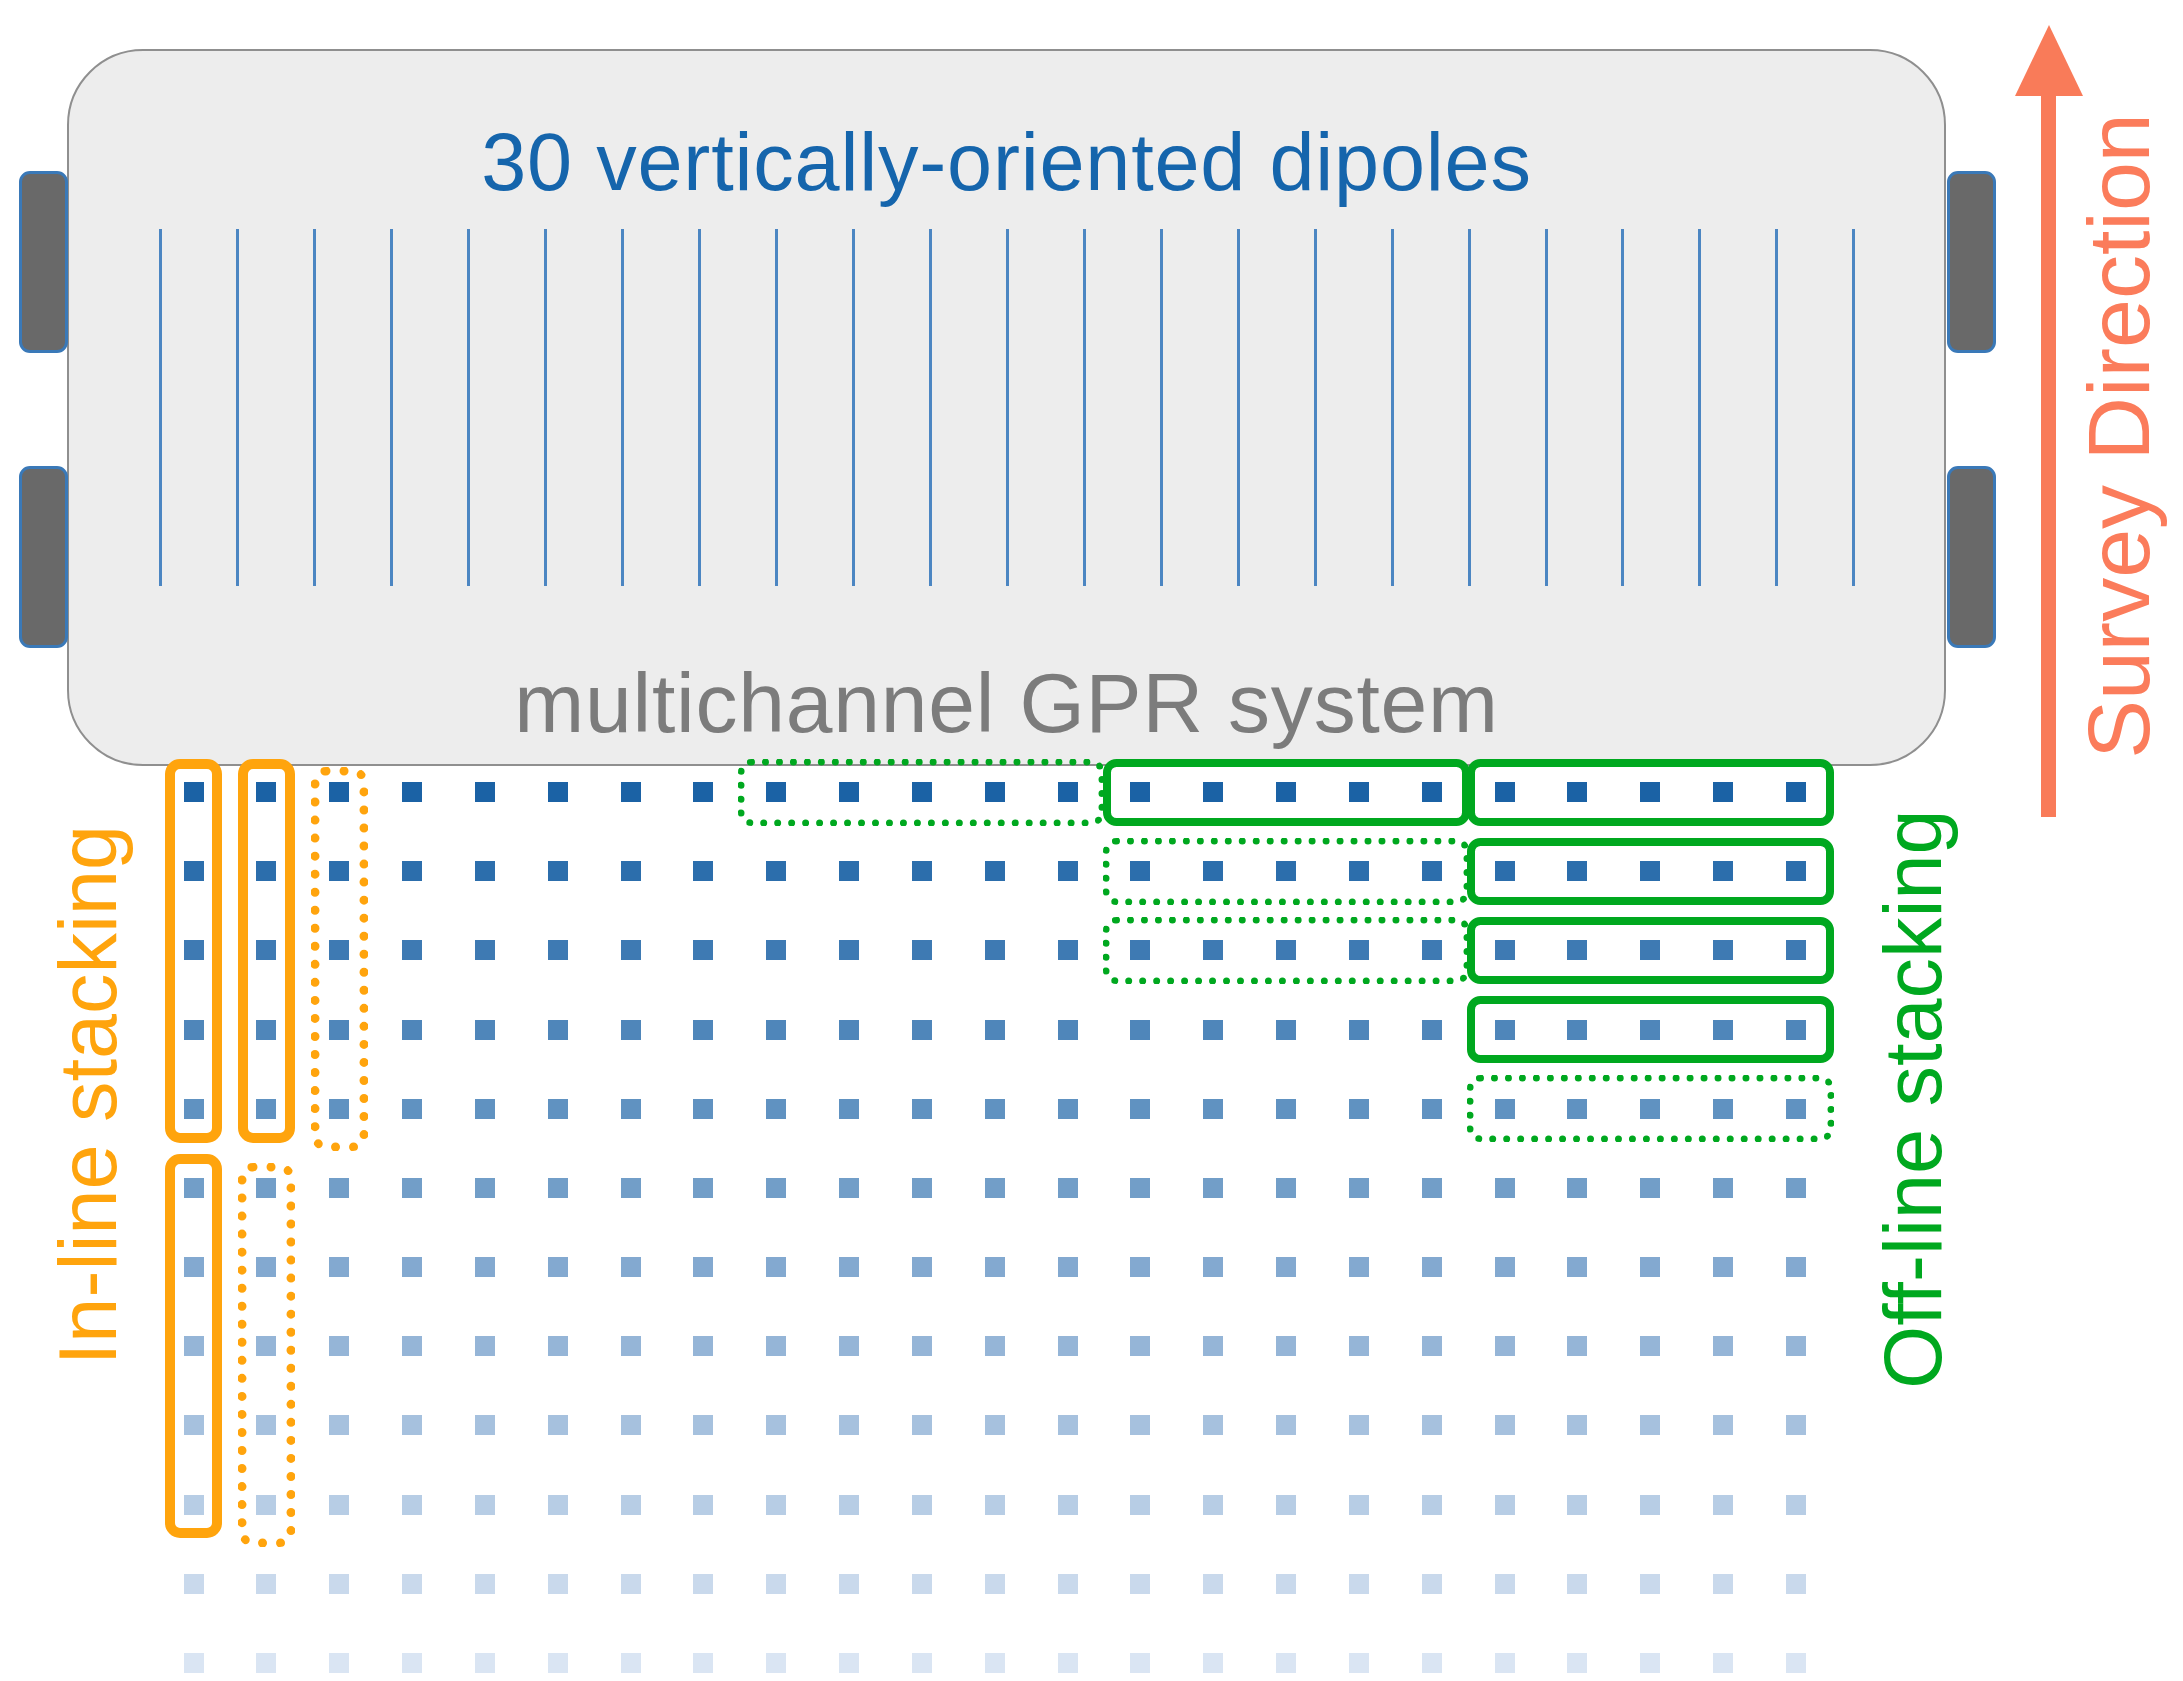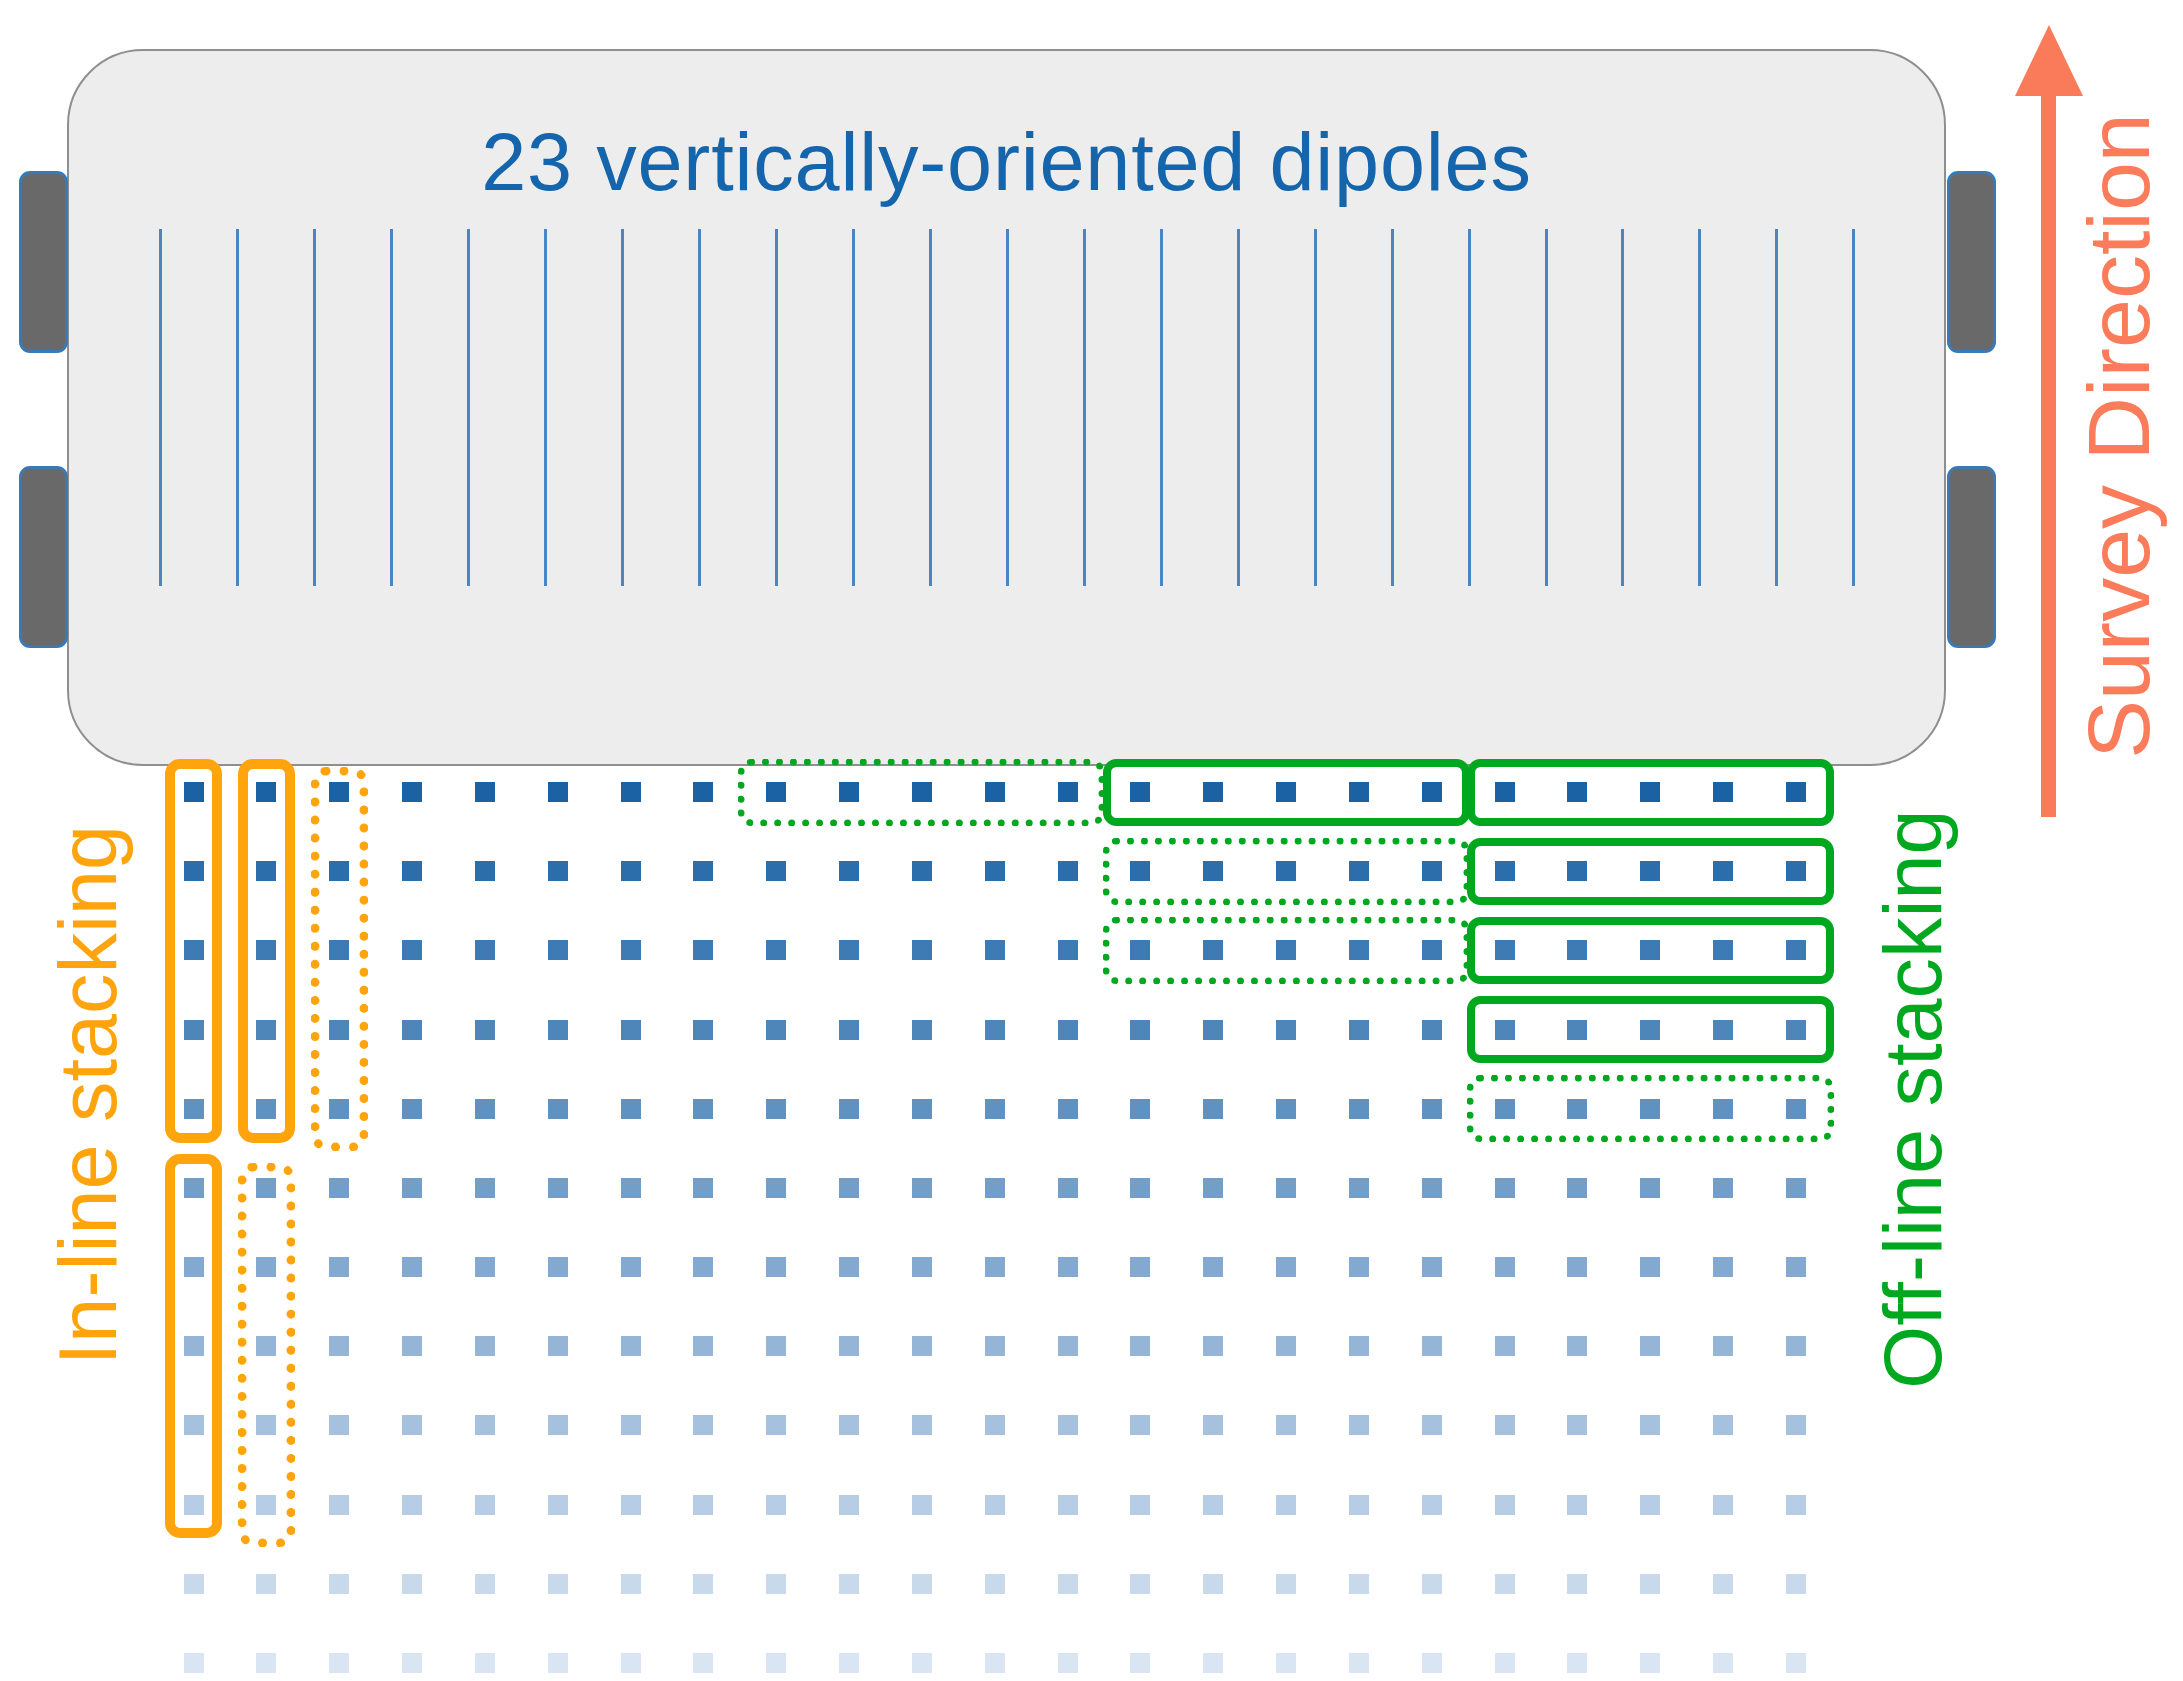--- a/index.html
+++ b/index.html
@@ -53,21 +53,22 @@
 
 <div class="canvas">
 
   <div class="gpr-body"></div>
 
   <div class="wheel lt"></div>
   <div class="wheel lb"></div>
   <div class="wheel rt"></div>
   <div class="wheel rb"></div>
 
-  <div class="dipole-title" style="color: rgb(21, 101, 172);">23 vertically-oriented dipoles</div>
+  <div class="dipole-title" style="color: rgb(21, 101, 172);">30 vertically-oriented dipoles</div>
+  <div class="gpr-subtitle" style="color: rgb(124, 124, 124);">multichannel GPR system</div>
 
   <div>
       <div class="dipole-line" style="left: 159px; background: rgb(76, 134, 194);"></div>
       <div class="dipole-line" style="left: 236px; background: rgb(76, 134, 194);"></div>
       <div class="dipole-line" style="left: 313px; background: rgb(76, 134, 194);"></div>
       <div class="dipole-line" style="left: 390px; background: rgb(76, 134, 194);"></div>
       <div class="dipole-line" style="left: 467px; background: rgb(76, 134, 194);"></div>
       <div class="dipole-line" style="left: 544px; background: rgb(76, 134, 194);"></div>
       <div class="dipole-line" style="left: 621px; background: rgb(76, 134, 194);"></div>
       <div class="dipole-line" style="left: 698px; background: rgb(76, 134, 194);"></div>

